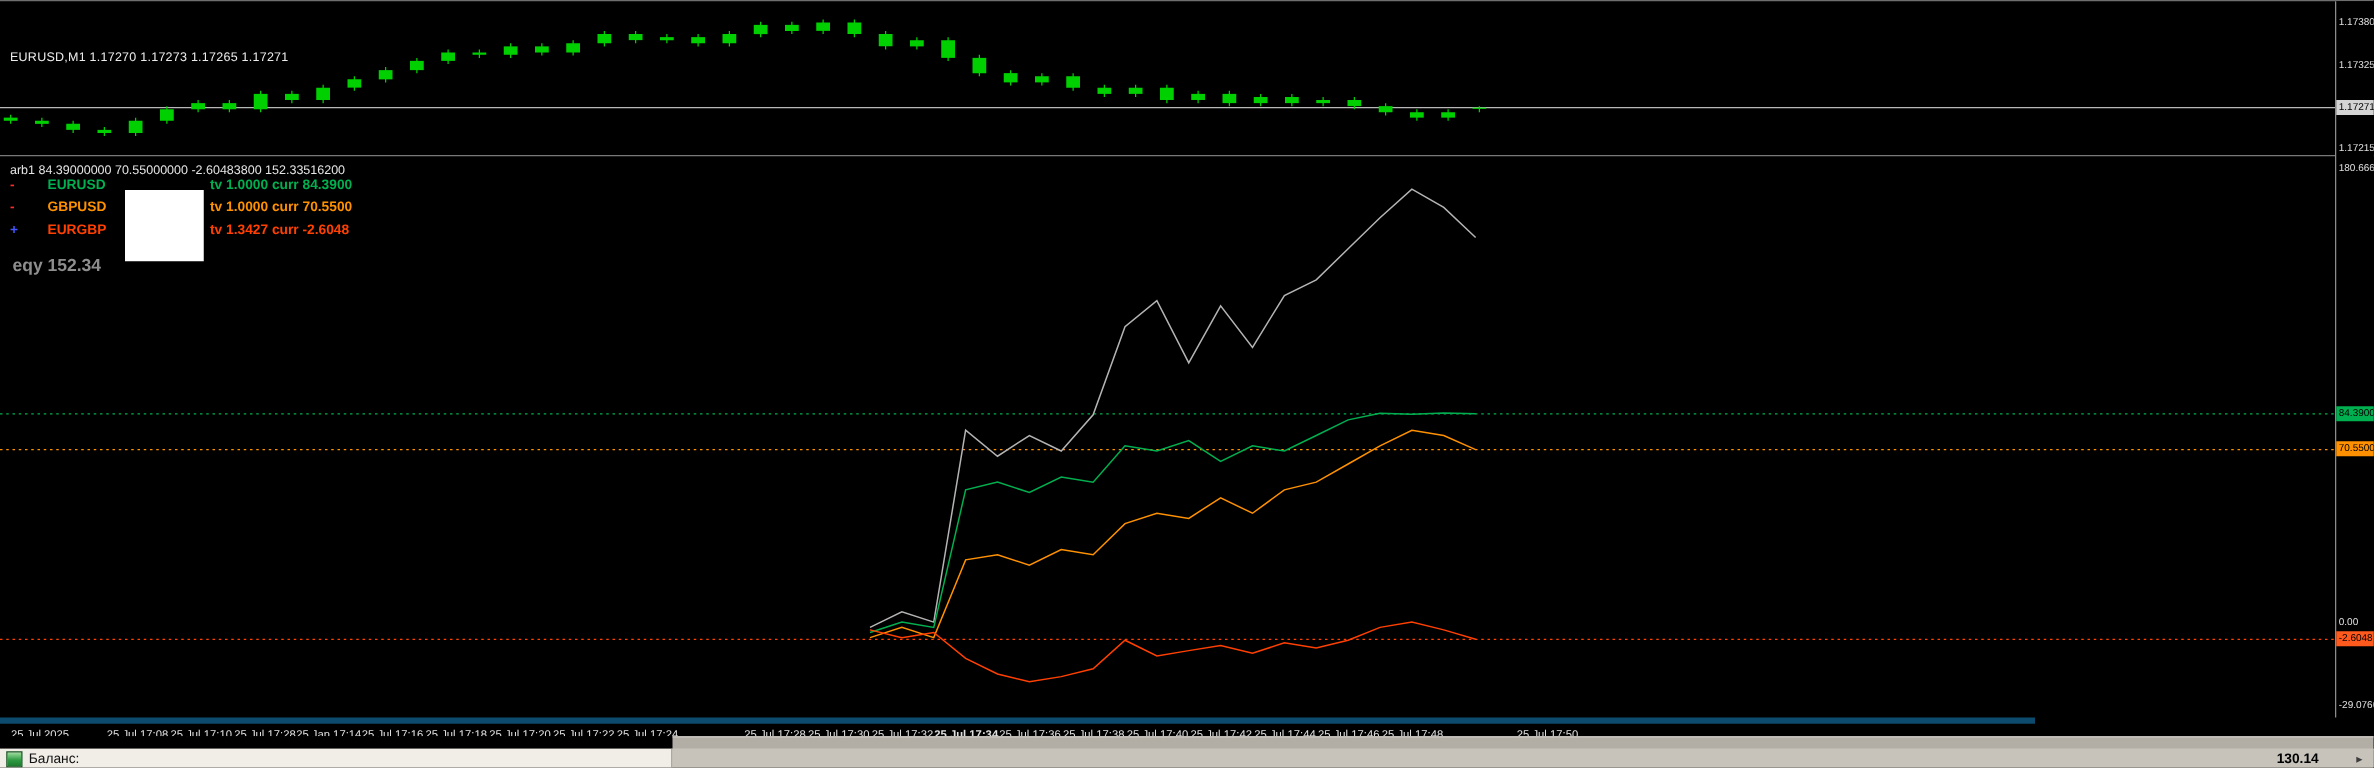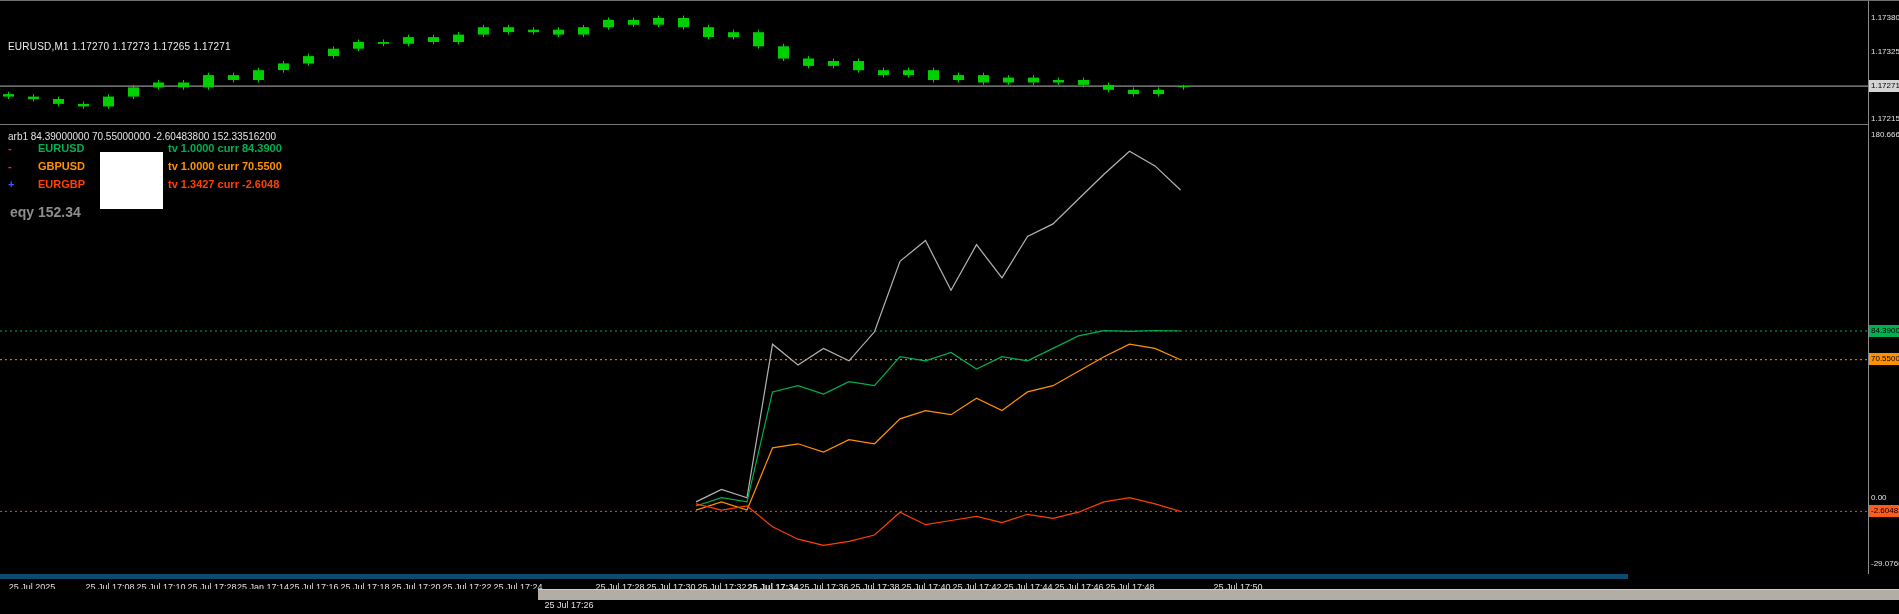--- a/index.html
+++ b/index.html
@@ -226,14 +226,24 @@
     <div class="ax-label" style="top:492px">0.00</div>
     <div class="badge ind-badge" style="top: 504px; background: rgb(255, 90, 30);">-2.6048</div>
     <div class="ax-label" style="top:558px">-29.0760</div>
   </div>
 
   <div class="bottom-strip">
     <div class="strip-left"></div>
     <div class="strip-right"></div>
   </div>
 
+  <div class="status-bar">
+    <div class="sb-left">
+      <span class="balance-icon"></span>
+      <span class="sb-label">Баланс:</span>
+    </div>
+    <div class="sb-right">
+      <span class="sb-value">130.14</span>
+      <span class="sb-arrow">▸</span>
+    </div>
+  </div>
 
 </div>
 
 </body></html>

